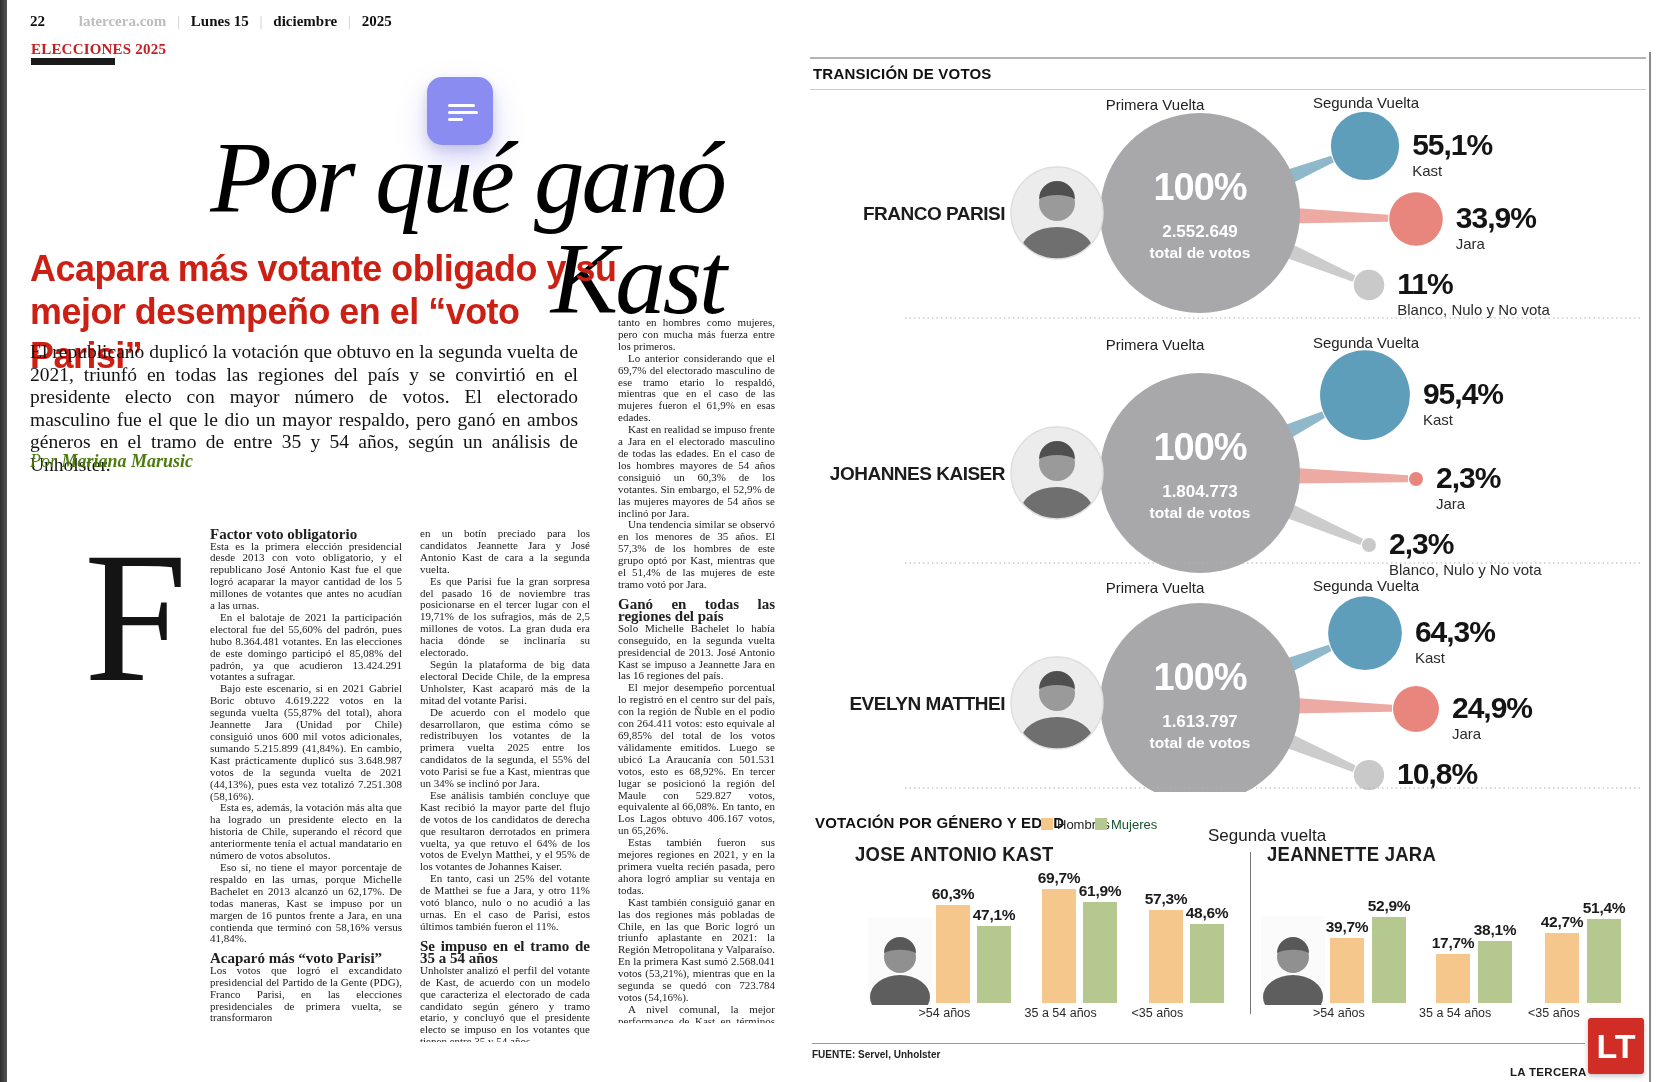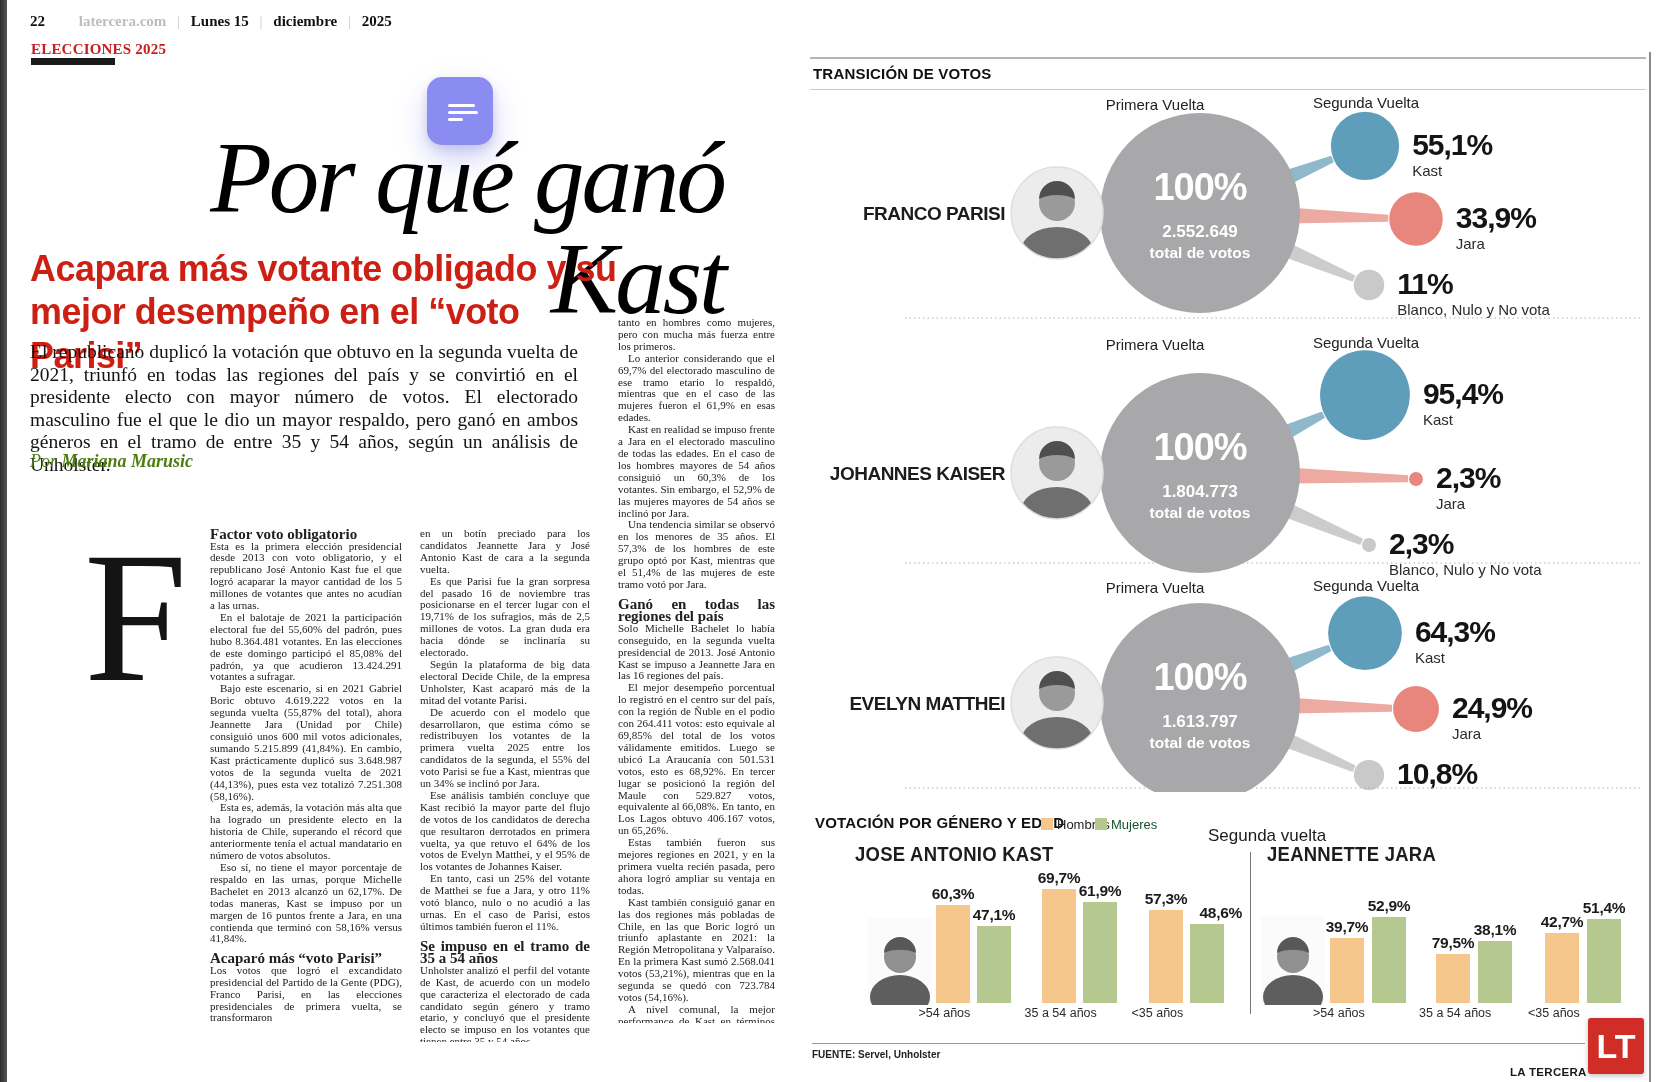--- a/index.html
+++ b/index.html
@@ -246,37 +246,37 @@
       <div class="bar-label" style="position: absolute; left: 149px; top: 108.227px;">47,1%</div>
       <div class="axis-label" style="position: absolute; left: 108.5px; top: 208px;">&gt;54 años</div>
       <div style="position: absolute; left: 232px; top: 91.389px; width: 34px; height: 113.611px; background: rgb(246, 199, 141);"></div>
       <div style="position: absolute; left: 273px; top: 104.103px; width: 34px; height: 100.897px; background: rgb(181, 200, 143);"></div>
       <div class="bar-label" style="position: absolute; left: 214px; top: 71.389px;">69,7%</div>
       <div class="bar-label" style="position: absolute; left: 255px; top: 84.103px;">61,9%</div>
       <div class="axis-label" style="position: absolute; left: 214.5px; top: 208px;">35 a 54 años</div>
       <div style="position: absolute; left: 339px; top: 111.601px; width: 34px; height: 93.399px; background: rgb(246, 199, 141);"></div>
       <div style="position: absolute; left: 380px; top: 125.782px; width: 34px; height: 79.218px; background: rgb(181, 200, 143);"></div>
       <div class="bar-label" style="position: absolute; left: 321px; top: 91.601px;">57,3%</div>
-      <div class="bar-label" style="position: absolute; left: 362px; top: 105.782px; text-align: right;">48,6%</div>
+      <div class="bar-label" style="position: absolute; left: 362px; top: 105.782px;">48,6%</div>
       <div class="axis-label" style="position: absolute; left: 321.5px; top: 208px;">&lt;35 años</div>
       <div class="cand-title" style="position: absolute; left: 457px; top: 44px;">JEANNETTE JARA</div>
       <div style="position: absolute; left: 451px; top: 118px; width: 64px; height: 89px; overflow: hidden; background: rgb(247, 247, 247);"><svg width="64" height="89" xmlns="http://www.w3.org/2000/svg">
       <rect width="64" height="89" fill="#fbfbfb"></rect>
       <ellipse cx="32" cy="81" rx="30" ry="22" fill="#5e5e5e"></ellipse>
       <circle cx="32" cy="41" r="16" fill="#909090"></circle>
       <path d="M16 37 a16 16 0 0 1 32 0 a24 13 0 0 0 -32 0" fill="#585858"></path>
         </svg></div>
       <div style="position: absolute; left: 520px; top: 140.289px; width: 34px; height: 64.711px; background: rgb(246, 199, 141);"></div>
       <div style="position: absolute; left: 562px; top: 118.773px; width: 34px; height: 86.227px; background: rgb(181, 200, 143);"></div>
       <div class="bar-label" style="position: absolute; left: 502px; top: 120.289px;">39,7%</div>
       <div class="bar-label" style="position: absolute; left: 544px; top: 98.773px;">52,9%</div>
       <div class="axis-label" style="position: absolute; left: 503px; top: 208px;">&gt;54 años</div>
       <div style="position: absolute; left: 626px; top: 155.611px; width: 34px; height: 49.389px; background: rgb(246, 199, 141);"></div>
       <div style="position: absolute; left: 668px; top: 142.897px; width: 34px; height: 62.103px; background: rgb(181, 200, 143);"></div>
-      <div class="bar-label" style="position: absolute; left: 608px; top: 135.611px;">79,5%</div>
+      <div class="bar-label" style="position: absolute; left: 608px; top: 135.611px;">17,7%</div>
       <div class="bar-label" style="position: absolute; left: 650px; top: 122.897px;">38,1%</div>
       <div class="axis-label" style="position: absolute; left: 609px; top: 208px;">35 a 54 años</div>
       <div style="position: absolute; left: 735px; top: 135.399px; width: 34px; height: 69.601px; background: rgb(246, 199, 141);"></div>
       <div style="position: absolute; left: 777px; top: 121.218px; width: 34px; height: 83.782px; background: rgb(181, 200, 143);"></div>
       <div class="bar-label" style="position: absolute; left: 717px; top: 115.399px;">42,7%</div>
       <div class="bar-label" style="position: absolute; left: 759px; top: 101.218px;">51,4%</div>
       <div class="axis-label" style="position: absolute; left: 718px; top: 208px;">&lt;35 años</div>
       <div style="position: absolute; left: 2px; top: 245px; width: 773px; height: 1px; background: rgb(153, 153, 153);"></div>
       <div class="sans" style="position: absolute; left: 2px; top: 251px; font-size: 10px; color: rgb(34, 34, 34); font-weight: bold;">FUENTE: Servel, Unholster</div>
       <div class="sans" style="position: absolute; left: 700px; top: 268px; font-size: 11.5px; font-weight: bold; color: rgb(26, 26, 26); letter-spacing: 0.3px;">LA TERCERA</div>

